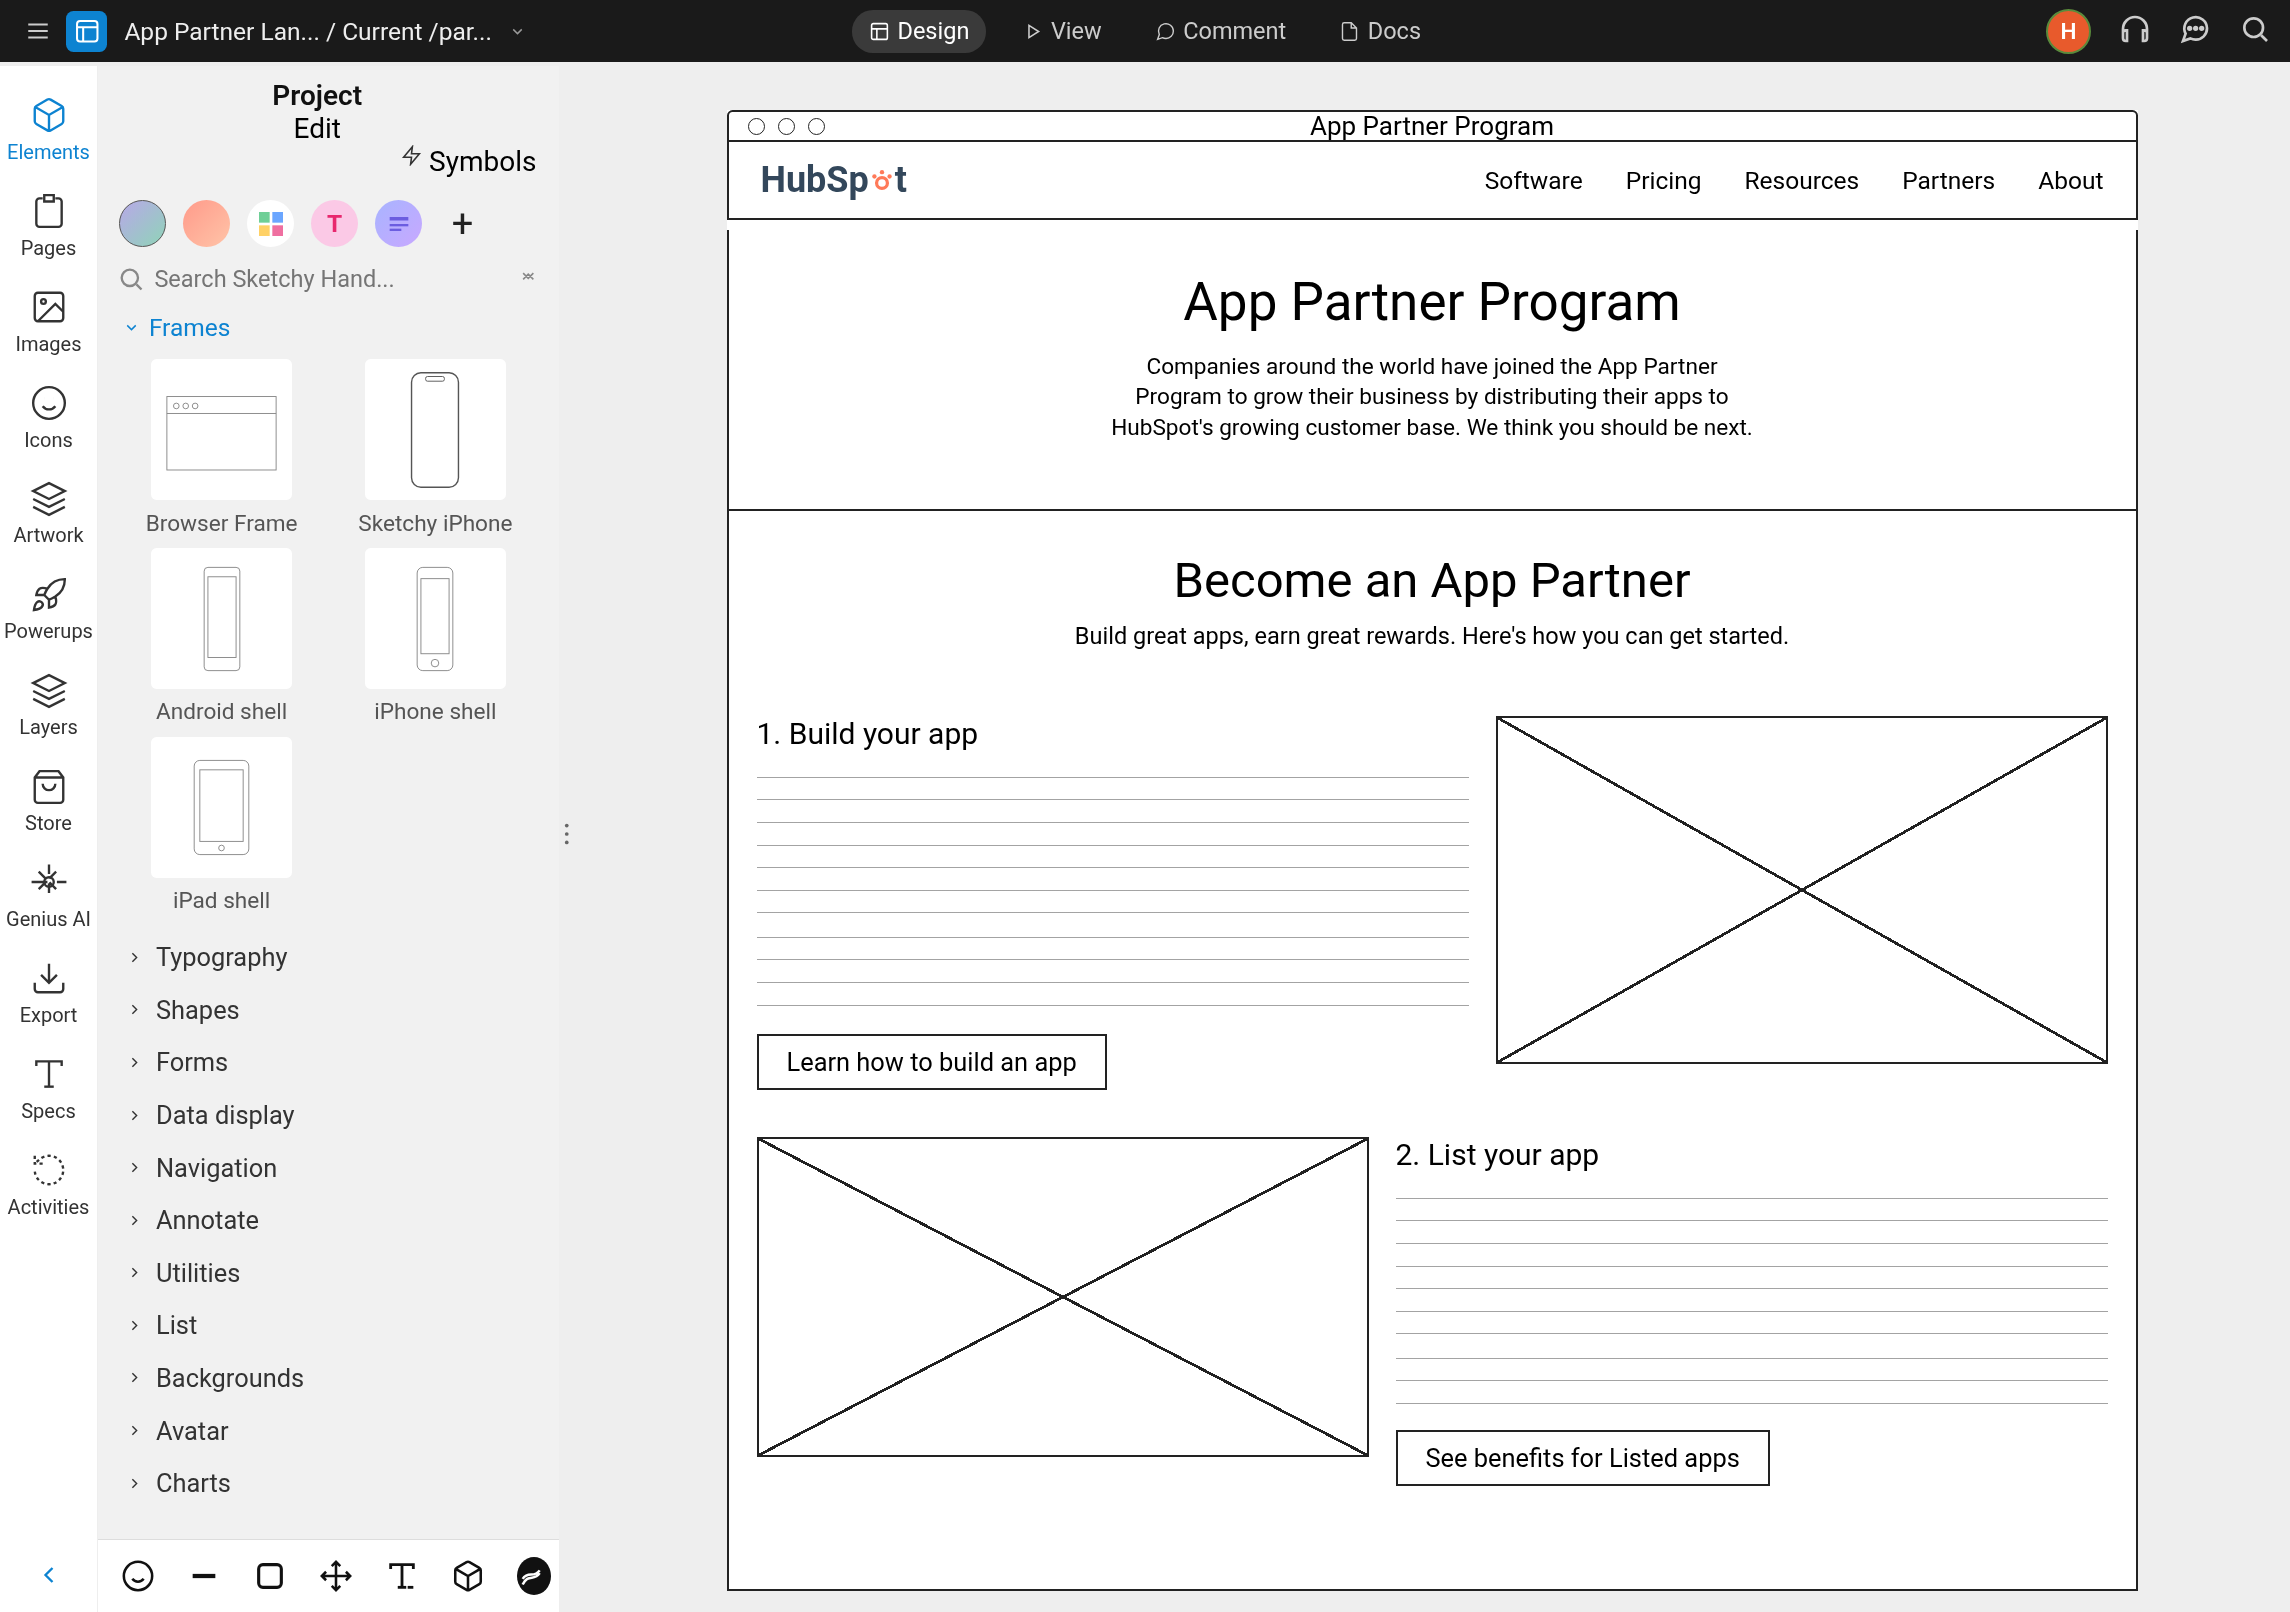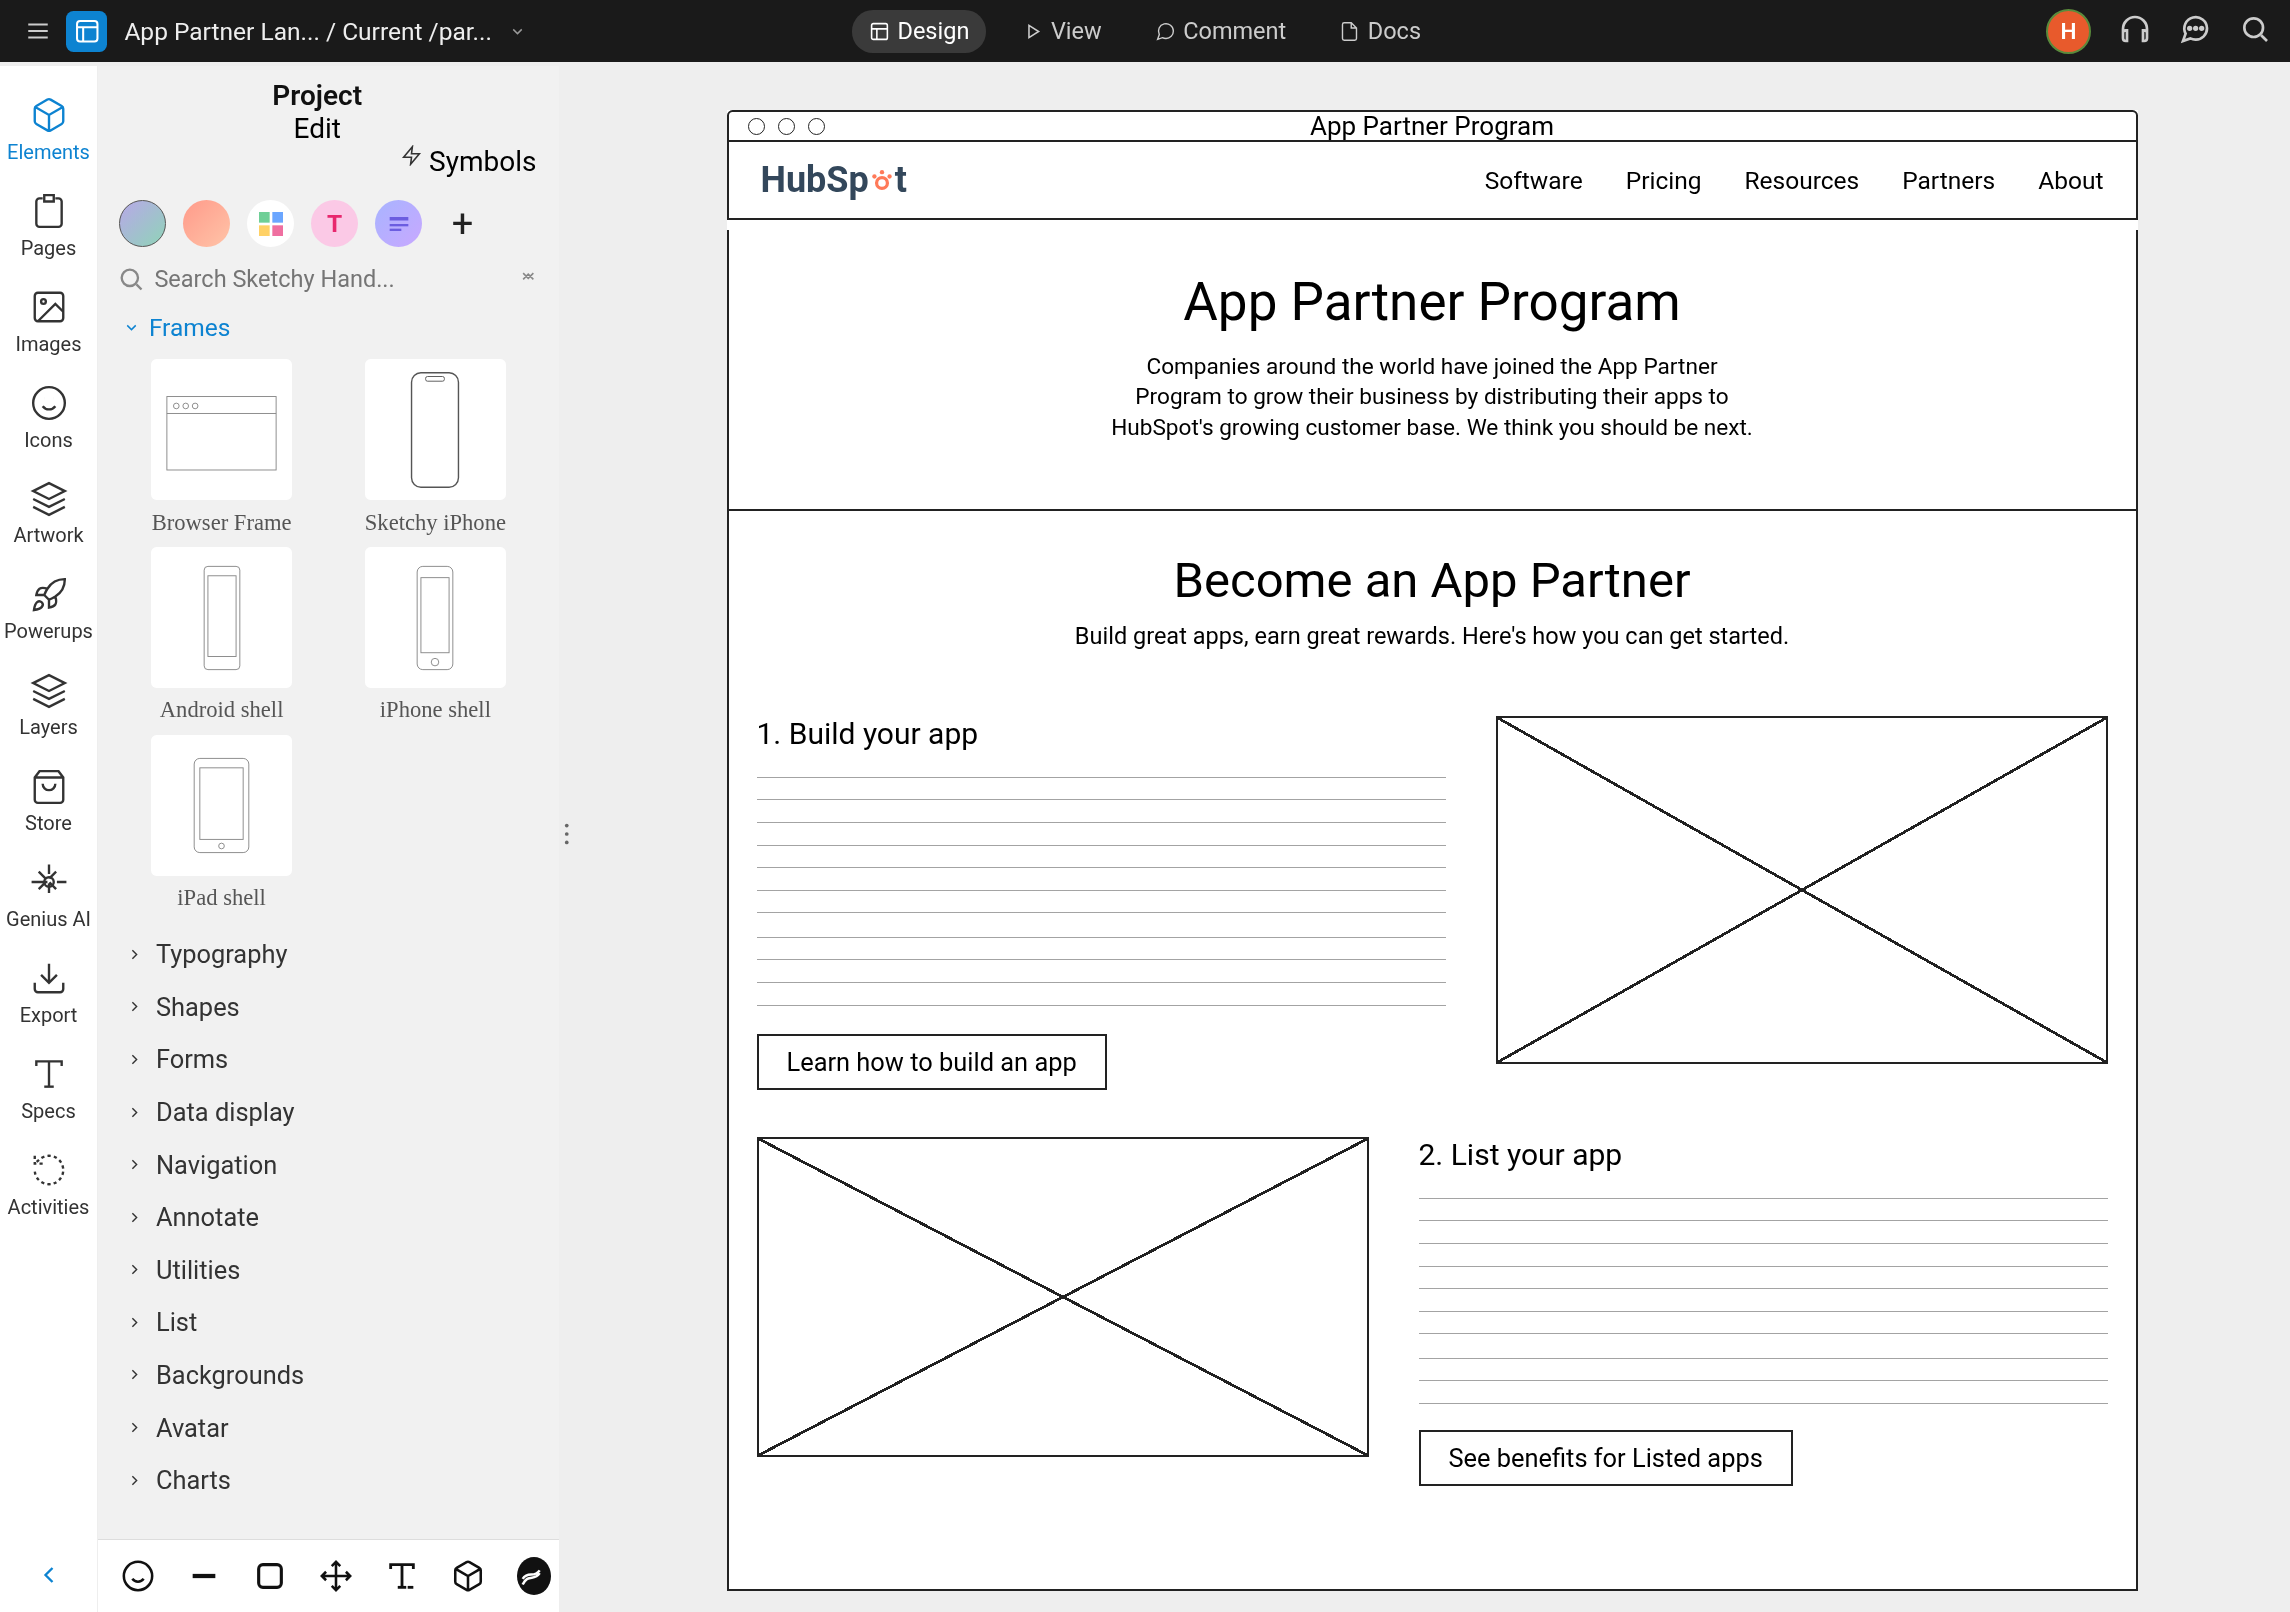--- a/index.html
+++ b/index.html
@@ -50,21 +50,21 @@
 .search-row .mag { width: 28px; height: 28px; }
 .search-row input { flex: 1; border: none; background: transparent; font-size: 23.5px; color: #666; outline: none; }
 .search-row .expand svg { width: 24.5px; height: 24.5px; }
 
 .section-head { display: flex; align-items: center; gap: 9.4px; padding: 11.3px 24.5px 7.5px; color: #0d83d1; font-size: 24.5px; cursor: pointer; }
 .section-head svg { width: 17px; height: 17px; stroke: currentColor; fill: none; }
 
 .frames-grid { display: grid; grid-template-columns: 1fr 1fr; gap: 11.3px 22.6px; padding: 9.4px 28px 13px; }
 .frame-card { display:flex; flex-direction:column; align-items:center; gap:9.4px; cursor:pointer; }
 .frame-thumb { width: 141px; height: 141px; background:#fff; border-radius: 5.6px; display:flex; align-items:center; justify-content:center; }
-.frame-card span { font-size: 22.6px; color:#555;font-family:Liberation Serif, serif; }
+.frame-card span { font-size: 22.6px; color:#555; }
 
 .cat-list { padding: 3.8px 0 9.4px; }
 .cat-item { display: flex; align-items: center; gap: 13px; padding: 11.3px 28px; font-size: 25.4px; color: #333; cursor: pointer; }
 .cat-item svg { width: 17px; height: 17px; stroke: #333; fill: none; }
 
 
 .bottombar { position: absolute; left: 98px; bottom: 0; width: 461px; height: 73px; background: #fff; border-top: 0.9px solid #ddd; display: flex; align-items: center; gap: 32px; padding: 0 22.6px; }
 .bottombar .tool { width: 38px; height: 38px; display:flex; align-items:center; justify-content:center; cursor:pointer; }
 .bottombar .tool svg { width: 34px; height: 34px; }
 .bottombar .tool.dark { background:#111; border-radius:50%; }
@@ -85,21 +85,21 @@
 .site .brand { font-size: 36px; font-weight:bold; color:#33475b; }
 .site nav { display:flex; gap: 43px; font-size: 24.5px; }
 
 .hero { border:2.8px solid #222; border-top:none; margin-top:9.4px; padding: 41px 38px 66px; text-align:center; font-family:"Comic Sans MS",cursive;}
 .hero h1 { font-size: 53px; font-weight:normal; margin-bottom: 19px; }
 .hero p { font-size: 22.6px; max-width: 659px; margin: 0 auto; line-height:1.35; }
 
 .become { border:2.8px solid #222; border-top:none; padding: 41px 28px 56px; font-family:"Comic Sans MS",cursive; }
 .become h2 { font-size:49px; font-weight:normal; text-align:center; margin-bottom:13px;}
 .become .sub { font-size:23.5px; text-align:center; margin-bottom:66px;}
-.step-row { display:flex; gap: 50px; margin-bottom: 47px; align-items:flex-start; }
+.step-row { display:flex; gap: 27px; margin-bottom: 47px; align-items:flex-start; }
 .step-text { flex:1; }
 .step-text h3 { font-size:30px; font-weight:normal; margin-bottom:22.6px; }
 .step-text .lorem { height: 141px; background: repeating-linear-gradient(to bottom, transparent 0, transparent 2.8px, #333 2.8px, #333 3.8px, transparent 3.8px, transparent 22.6px); opacity:.45; margin-bottom:19px;}
 .step-text .lorem.small { height: 81px; }
 .step-text .btn { display:inline-block; border:2.8px solid #222; padding: 11.3px 28px; font-size:25.4px; cursor:pointer; }
 .placeholder-img { flex: 0 0 612px; height: 348px; border:2.8px solid #222; position:relative; }
 .placeholder-img::before, .placeholder-img::after { content:""; position:absolute; inset:0; }
 .placeholder-img::before { background: linear-gradient(to top right, transparent calc(50% - 1.4px), #222 calc(50% - 1.4px), #222 calc(50% + 1.4px), transparent calc(50% + 1.4px)); }
 .placeholder-img::after { background: linear-gradient(to top left, transparent calc(50% - 1.4px), #222 calc(50% - 1.4px), #222 calc(50% + 1.4px), transparent calc(50% + 1.4px)); }
 </style>

